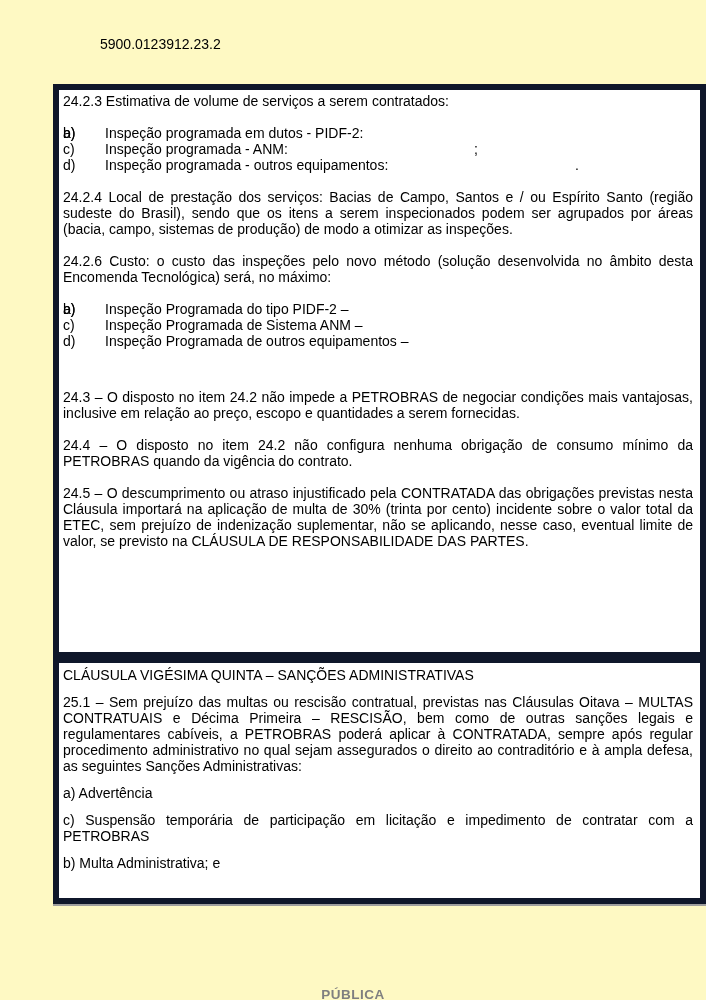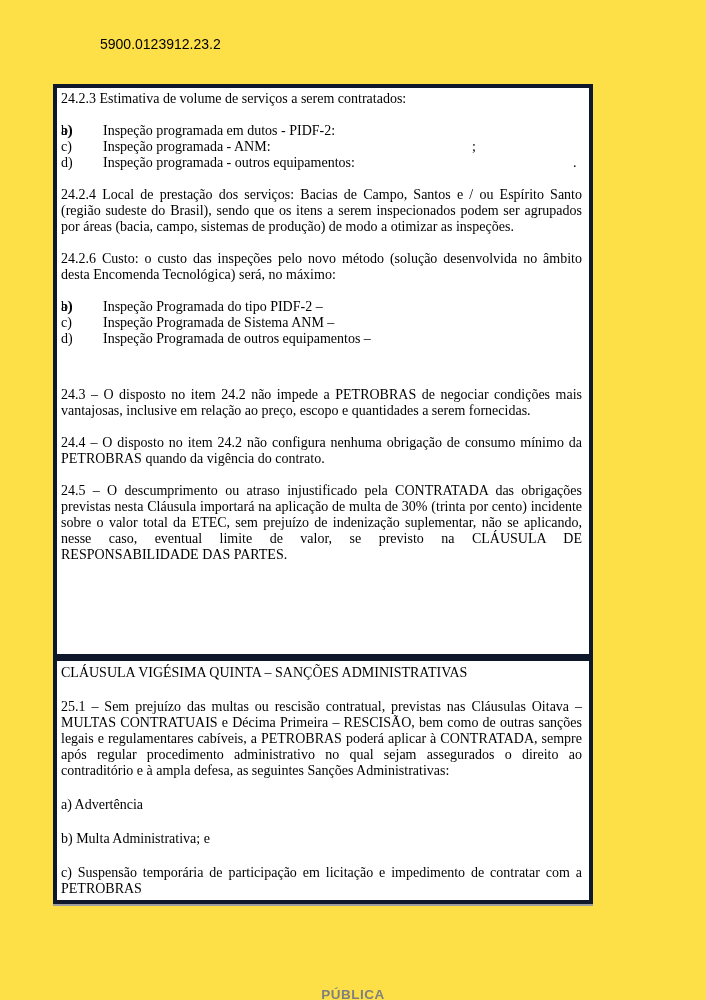--- a/index.html
+++ b/index.html
@@ -1,50 +1,49 @@
 <!DOCTYPE html>
 <html><head>
 <meta charset="utf-8">
 <style>
   html, body { margin: 0; padding: 0; background: #ffffff; }
   .page {
     position: relative;
     width: 706px;
     height: 1000px;
-    background: #fde047;
+    background: #fef9c3;
     font-family: "Liberation Sans", sans-serif;
     font-size: 14px;
     line-height: 16px;
     color: #000000;
     overflow: hidden;
   }
   .doc-number {
     position: absolute;
     left: 100px;
     top: 36px;
     white-space: nowrap;
   }
   .box {
     position: absolute;
     left: 53px;
-    width: 540px;
+    width: 653px;
     box-sizing: border-box;
-    border: 4px solid #0f172a;
+    border: 6px solid #0f172a;
     padding: 3px 7px 0 4px;
     background: #ffffff;
-    font-family: Liberation Serif, serif;
   }
   .box1 { top: 84px; height: 574px; }
   .box2 { top: 657px; height: 247px; padding-top: 4px; box-shadow: 0 2px 0 #9e9e9e; }
   .box p {
     margin: 16px 0 0 0;
     text-align: justify;
   }
   .box p.first { margin-top: 0; }
-  .box2 p { margin-top: 18px; }
+  .box2 p { margin-top: 11px; }
   .box2 p.first { margin-top: 0; }
   .list { margin-top: 16px; }
   .li {
     position: relative;
     padding-left: 42px;
     text-align: left;
   }
   .li .lbl { position: absolute; left: 0; top: 0; }
   .li .sfx { position: absolute; top: 0; }
   .gap2 { margin-top: 40px !important; }
@@ -114,19 +113,19 @@
 
     <p class="gap2">24.3 – O disposto no item 24.2 não impede a PETROBRAS de negociar condições mais vantajosas, inclusive em relação ao preço, escopo e quantidades a serem fornecidas.</p>
     <p>24.4 – O disposto no item 24.2 não configura nenhuma obrigação de consumo mínimo da PETROBRAS quando da vigência do contrato.</p>
     <p>24.5 – O descumprimento ou atraso injustificado pela CONTRATADA das obrigações previstas nesta Cláusula importará na aplicação de multa de 30% (trinta por cento) incidente sobre o valor total da ETEC, sem prejuízo de indenização suplementar, não se aplicando, nesse caso, eventual limite de valor, se previsto na CLÁUSULA DE RESPONSABILIDADE DAS PARTES.</p>
   </div>
 
   <div class="box box2">
     <p class="first">CLÁUSULA VIGÉSIMA QUINTA – SANÇÕES ADMINISTRATIVAS</p>
     <p>25.1 – Sem prejuízo das multas ou rescisão contratual, previstas nas Cláusulas Oitava – MULTAS CONTRATUAIS e Décima Primeira – RESCISÃO, bem como de outras sanções legais e regulamentares cabíveis, a PETROBRAS poderá aplicar à CONTRATADA, sempre após regular procedimento administrativo no qual sejam assegurados o direito ao contraditório e à ampla defesa, as seguintes Sanções Administrativas:</p>
     <p>a) Advertência</p>
+    <p>c) Suspensão temporária de participação em licitação e impedimento de contratar com a PETROBRAS</p>
     <p>b) Multa Administrativa; e</p>
-    <p>c) Suspensão temporária de participação em licitação e impedimento de contratar com a PETROBRAS</p>
   </div>
 
   <div class="footer">PÚBLICA</div>
 
 </div>
 
 </body></html>

